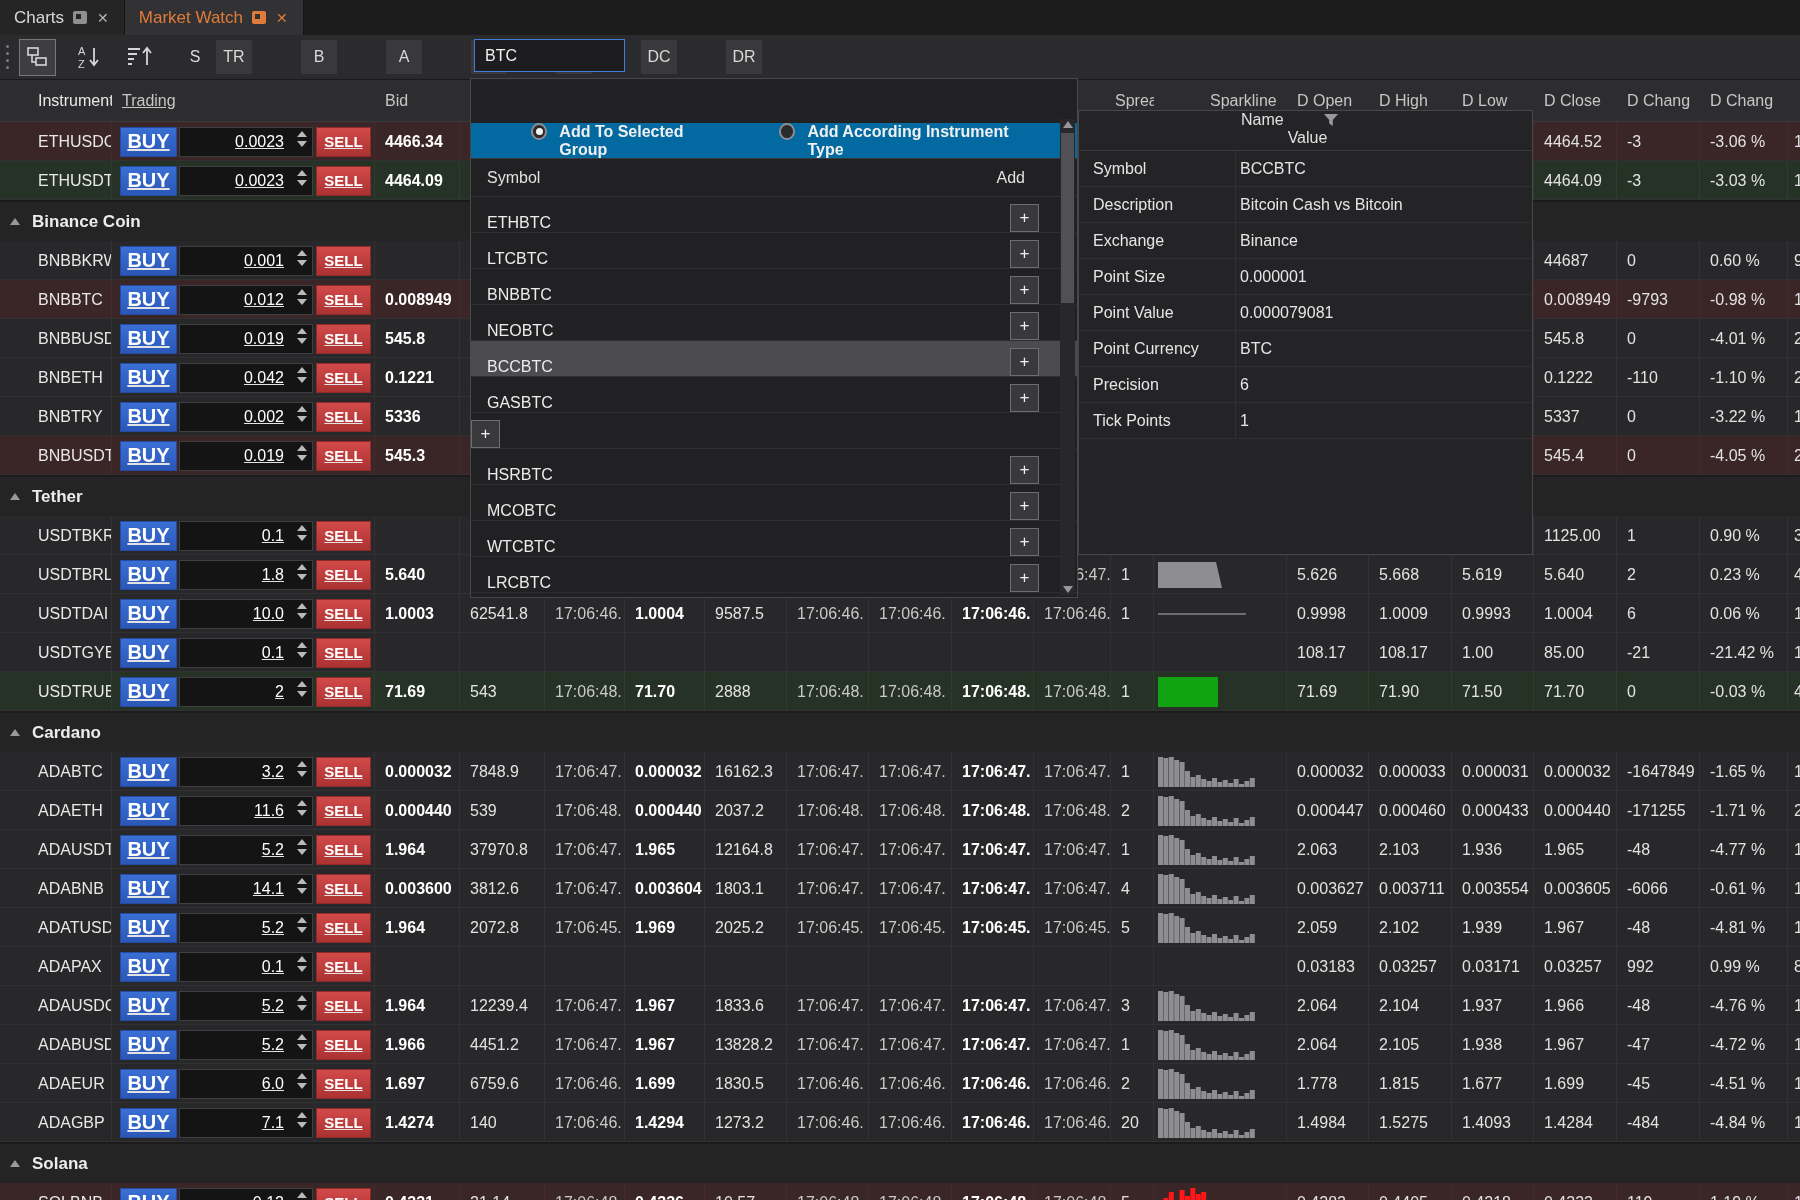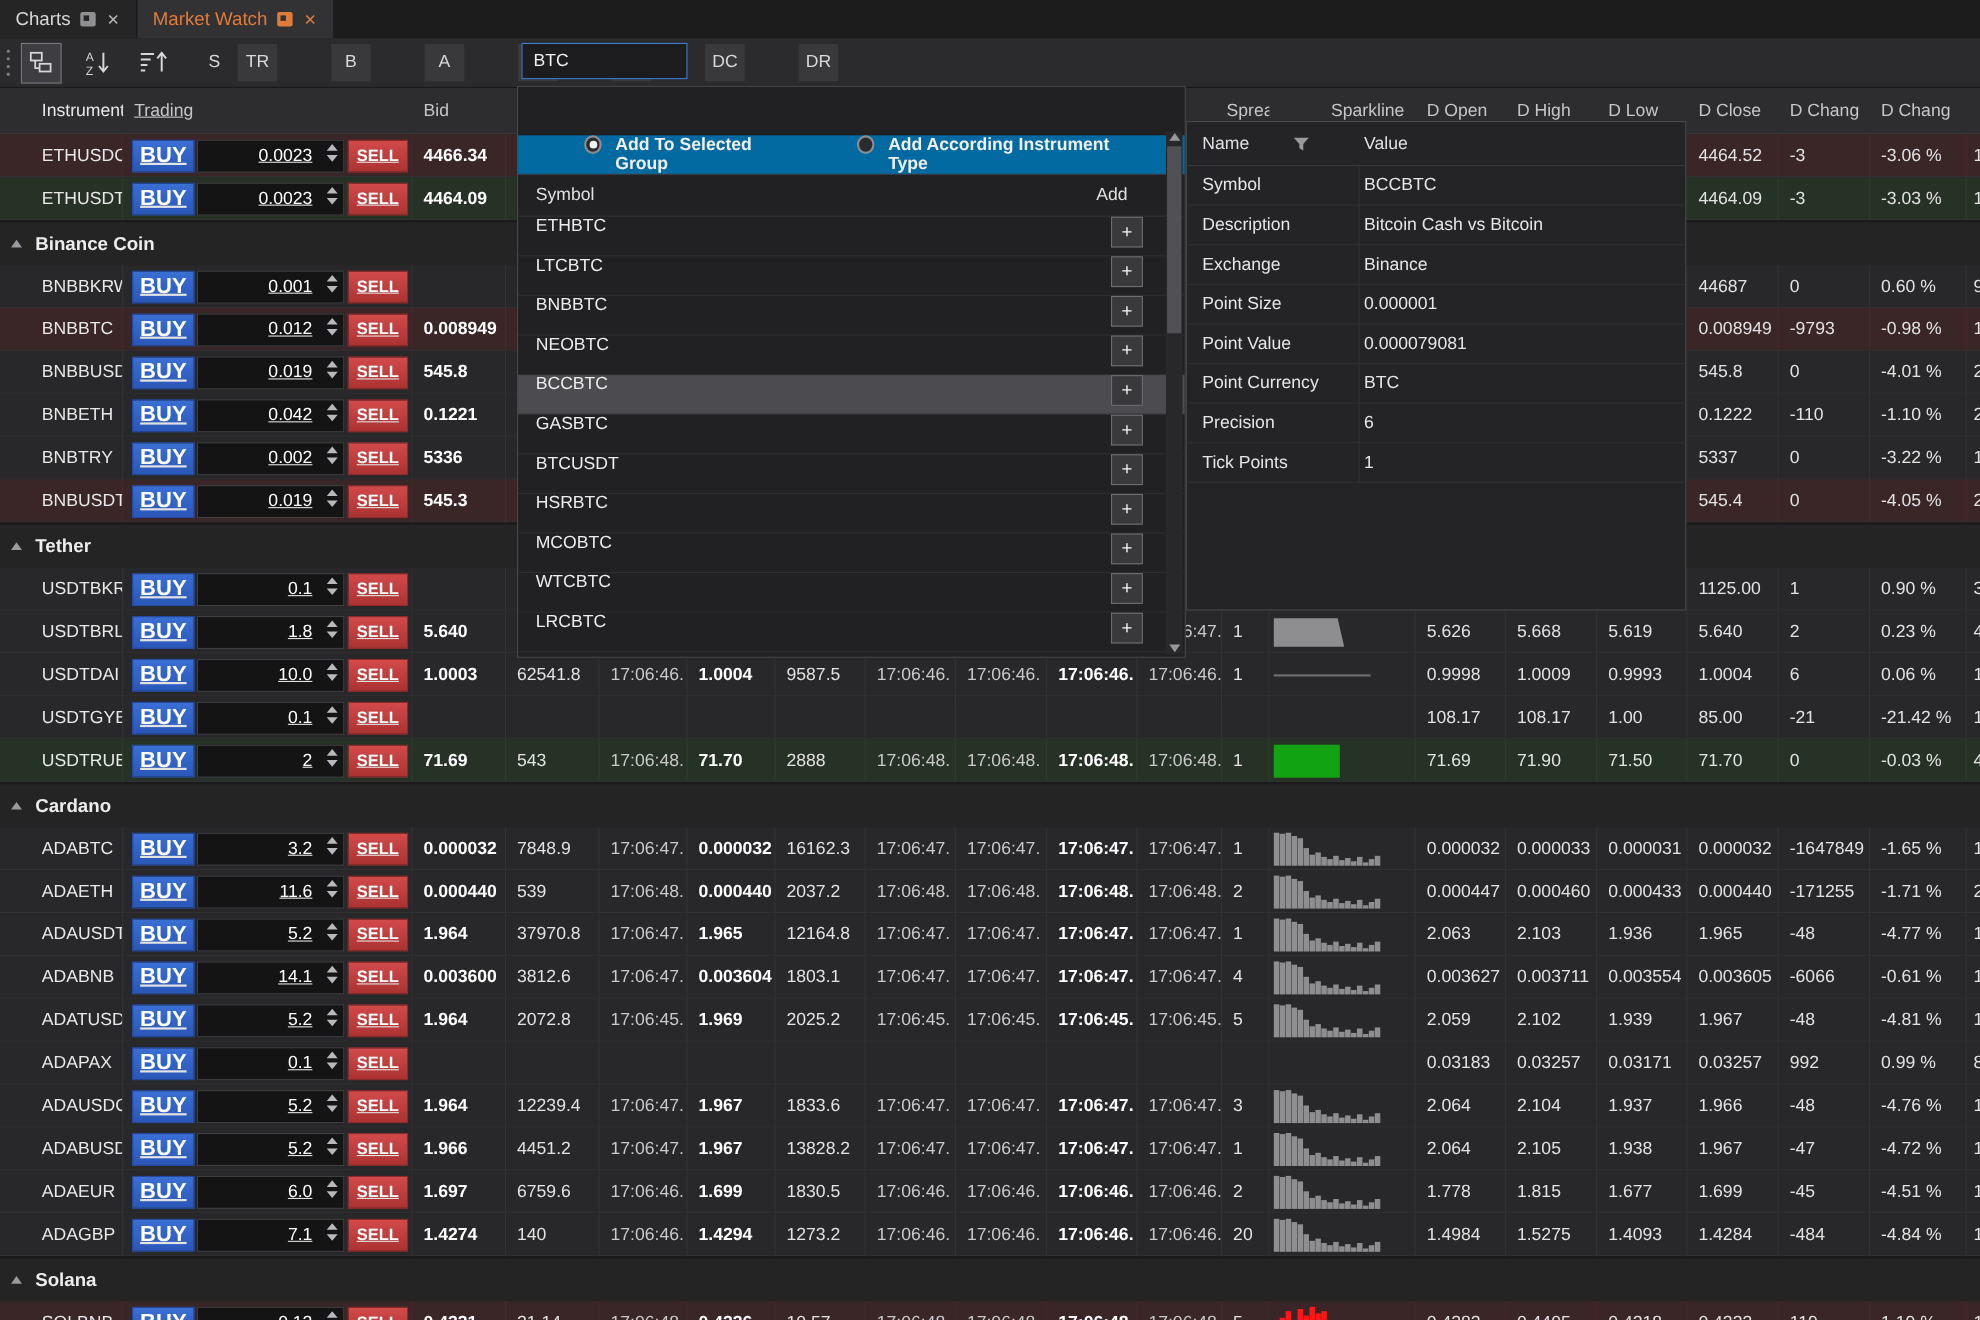--- a/index.html
+++ b/index.html
@@ -73,31 +73,31 @@
   .sell-btn { width:55px; height:30px; margin-left:3px; background:linear-gradient(#d24a4a,#ab3232); color:#fff; font-weight:bold; font-size:15px; border:1px solid #8f2a2a; display:flex; align-items:center; justify-content:center; }
   
   #symbol-popup { position:absolute; left:470px; top:78px; width:608px; height:520px; background:#212123; border:1px solid #48484b; z-index:5; }
   #radio-row { height:36px; background:#0369a1; display:flex; align-items:flex-start; gap:12px; padding-left:60px; border-bottom:1px solid #3a3a3c;margin-top:44px; }
   .radio { width:17px; height:17px; border-radius:50%; border:2px solid #8d8d91; background:#2b2b2d; position:relative; }
   .radio.sel::after { content:""; position:absolute; left:3px; top:3px; width:7px; height:7px; border-radius:50%; background:#f2f2f2; }
   .radio-label { font-size:16px; font-weight:bold; color:#f0f0f0; margin-right:40px; }
   #list-head { height:38px; display:flex; align-items:center; border-bottom:1px solid #333335; color:#e0e0e0; }
   #list-head .sym-h { flex:1; padding-left:16px; }
   #list-head .add-h { width:100px; text-align:right; padding-right:52px; }
-  .sym-row { height:36px; display:flex; align-items:flex-start; border-bottom:1px solid #2e2e30; position:relative; }
+  .sym-row { height:36px; display:flex; align-items:flex-end; border-bottom:1px solid #2e2e30; position:relative; }
   .sym-row.sel { background:#4c4c50; }
   .sym-name { flex:1; padding-left:16px; color:#ececec; }
   .plus-btn { width:29px; height:28px; margin-right:38px; border:1px solid #6e6e72; background:#39393c; color:#f0f0f0; display:flex; align-items:center; justify-content:center; font-size:17px; }
   #list-scroll { position:absolute; right:2px; top:40px; bottom:2px; width:15px; background:#28282a; }
   .sb-arrow-up { position:absolute; top:2px; left:3px; width:0;height:0;border-left:5px solid transparent;border-right:5px solid transparent;border-bottom:7px solid #98989c; }
   .sb-arrow-dn { position:absolute; bottom:2px; left:3px; width:0;height:0;border-left:5px solid transparent;border-right:5px solid transparent;border-top:7px solid #98989c; }
   .sb-thumb { position:absolute; top:14px; left:1px; width:13px; height:170px; background:#515155; }
   
   #details { position:absolute; left:1078px; top:110px; width:455px; height:445px; background:#242427; border:1px solid #48484b; z-index:5; }
-  #details-head { height:40px; display:flex; align-items:center; border-bottom:1px solid #39393c; color:#e0e0e0; }
+  #details-head { height:40px; display:flex; align-items:center; border-bottom:1px solid #39393c; color:#e0e0e0;flex-direction:column; }
   #details-head .dn { width:157px; padding-left:14px; display:flex; align-items:center; gap:40px; }
   #details-head .dv { padding-left:4px; }
   .funnel { width:14px; height:12px; }
   .d-row { height:36px; display:flex; align-items:center; border-bottom:1px solid #303033; }
   .d-name { width:157px; padding-left:14px; color:#e6e6e6; border-right:1px solid #303033; height:36px; line-height:36px; }
   .d-val { padding-left:4px; color:#e6e6e6; }
 </style>
 </head>
 <body>
 
@@ -1169,21 +1169,20 @@
         </div>
         <div class="sym-row sel">
           <span class="sym-name">BCCBTC</span>
           <div class="plus-btn">+</div>
         </div>
         <div class="sym-row">
           <span class="sym-name">GASBTC</span>
           <div class="plus-btn">+</div>
         </div>
         <div class="sym-row">
-          <span class="sym-name">BTCUSDT</span>
           <div class="plus-btn">+</div>
         </div>
         <div class="sym-row">
           <span class="sym-name">HSRBTC</span>
           <div class="plus-btn">+</div>
         </div>
         <div class="sym-row">
           <span class="sym-name">MCOBTC</span>
           <div class="plus-btn">+</div>
         </div>

